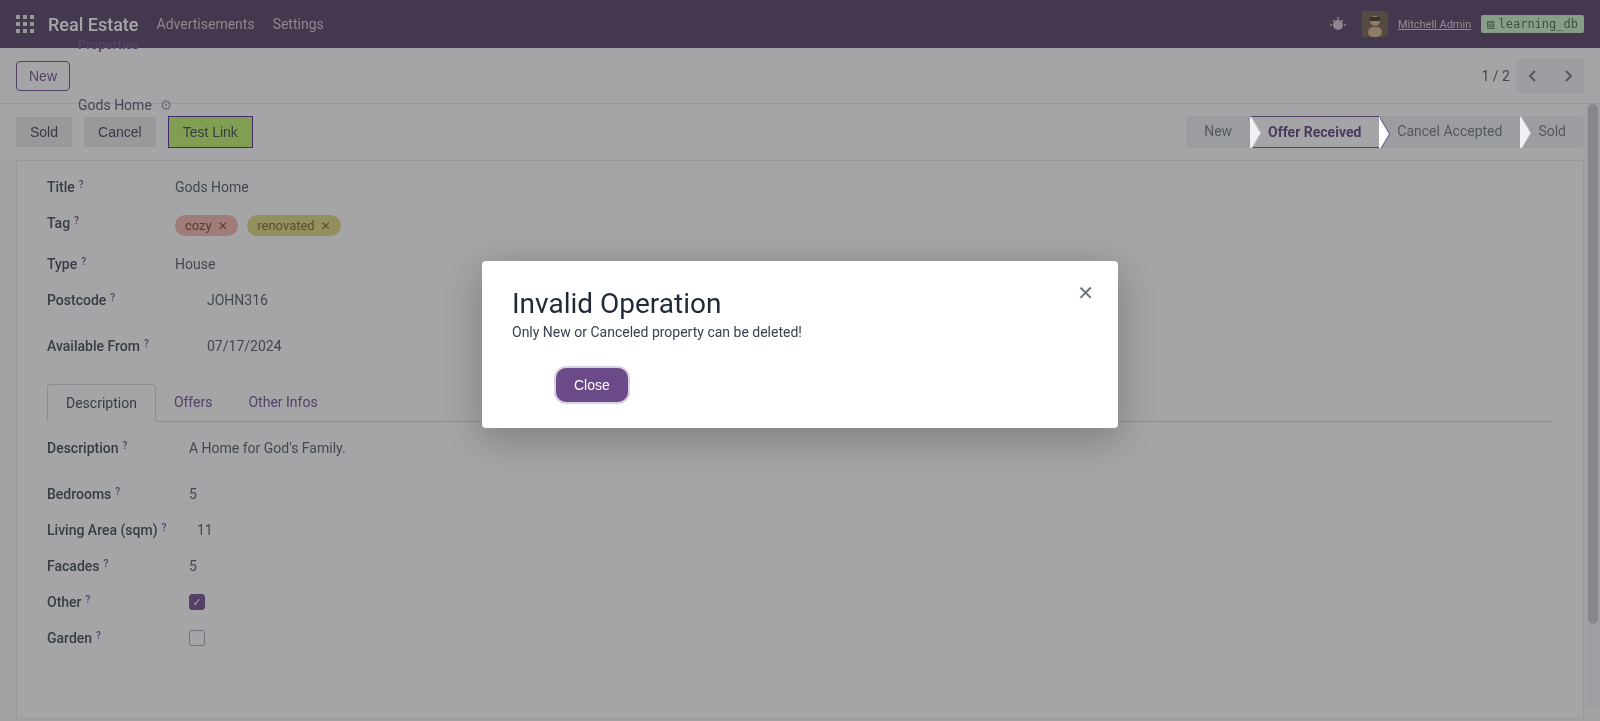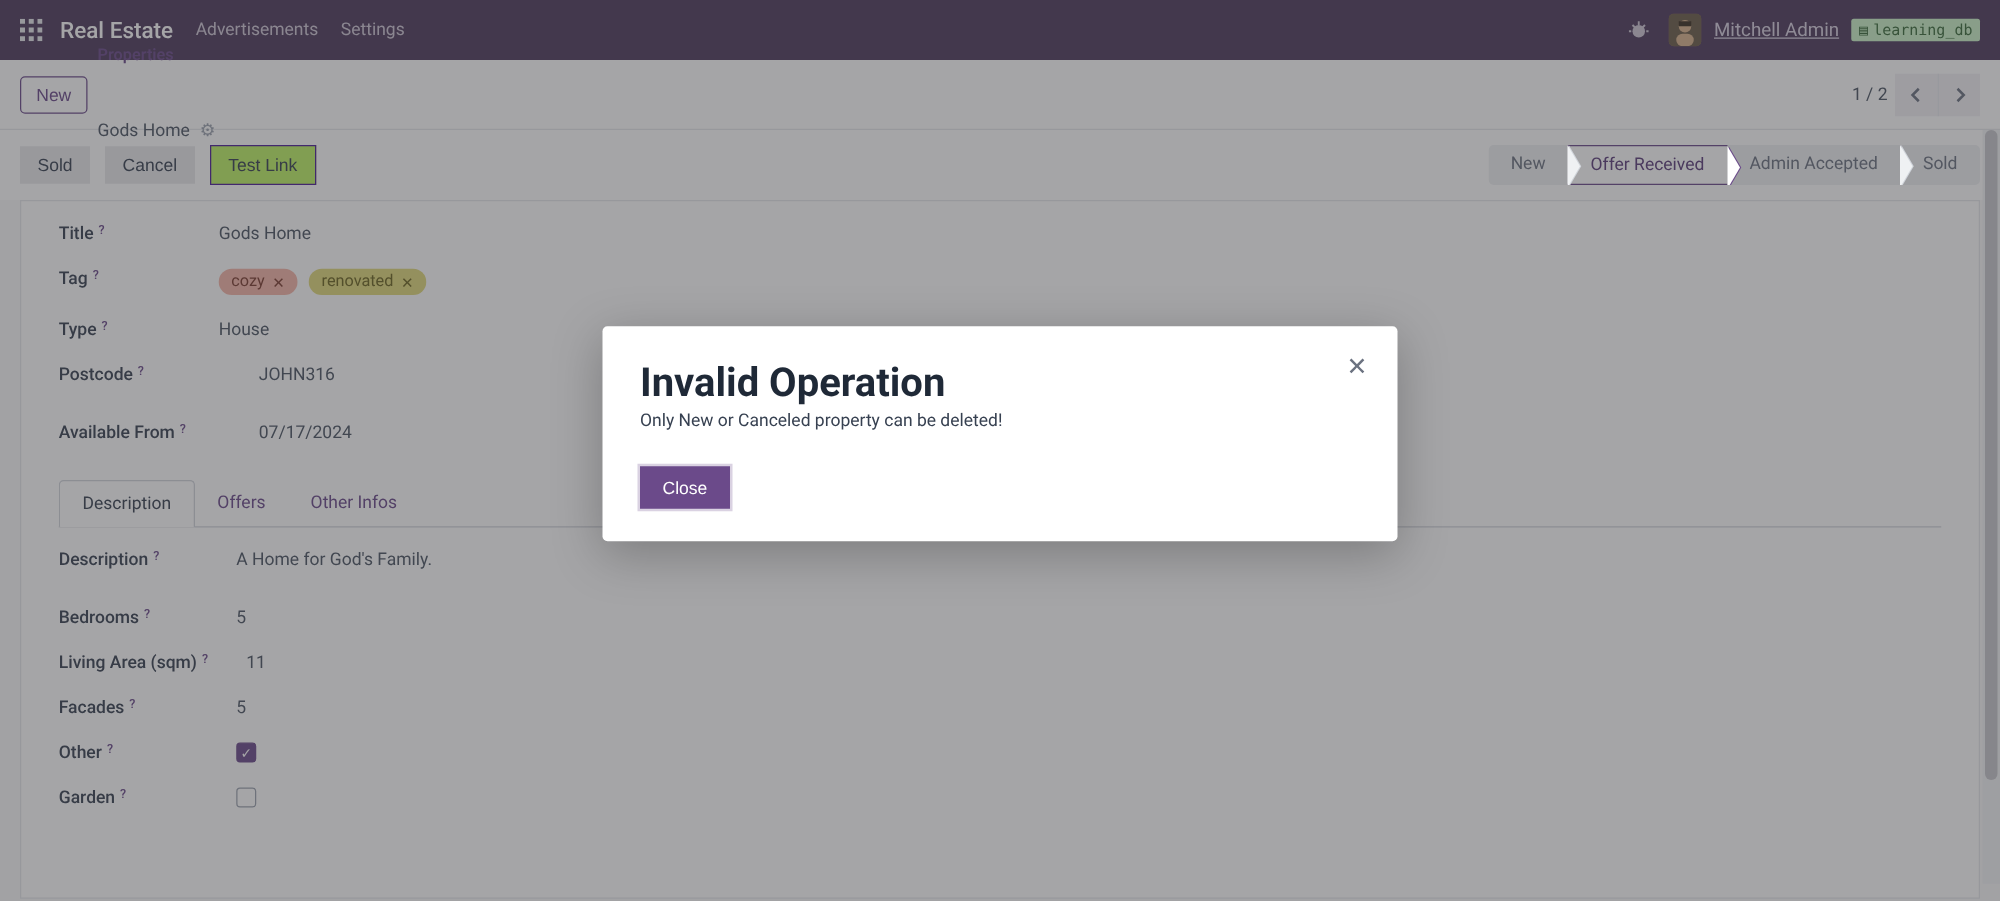--- a/index.html
+++ b/index.html
@@ -43,21 +43,21 @@
     }
     .navbar-spacer { flex: 1; }
     .bug-icon { margin-right: 16px; display:inline-flex; }
     .avatar {
       width: 26px; height: 26px; border-radius: 4px;
       background: #8b6f47;
       display:inline-flex; align-items:center; justify-content:center;
       margin-right: 10px;
       overflow:hidden;
     }
-    .username { color: #d8d0e0; margin-right: 10px; text-decoration: underline; font-size: 15px;}
+    .username { color: #d8d0e0; margin-right: 10px; text-decoration: underline; font-size: 11px;}
     .dbname {
       background: #ccf3c9;
       color: #3a6b3a;
       font-family: monospace;
       font-size: 12px;
       padding: 2px 6px;
       border-radius: 2px;
       display:inline-flex; align-items:center; gap:4px;
     }
 
@@ -134,21 +134,21 @@
       right:-11px; top:0; bottom:0;
       width:0; height:0;
       border-top:17px solid transparent;
       border-bottom:17px solid transparent;
       border-left:10px solid #d1d5db;
       z-index:1;
     }
     .status-step:last-child::after, .status-step:last-child::before { display:none; }
     .status-step.active {
       color:#5b3d7a;
-      font-weight:400;
+      font-weight:700;
       background:#fff;
       border-top:1px solid #6b4a8a;
       border-bottom:1px solid #6b4a8a;
     }
     .status-step.active::after { border-left-color:#fff; }
     .status-step.active::before { border-left-color:#6b4a8a; }
 
     
     .sheet {
       margin: 0 16px 16px 16px;
@@ -200,35 +200,36 @@
       padding-top:261px;
     }
     .modal {
       background:#fff;
       width:636px;
       border-radius:4px;
       box-shadow:0 10px 40px rgba(0,0,0,0.25);
       padding: 26px 30px 26px 30px;
       position:relative;
     }
-    .modal-title { font-size:32px; font-weight:700; color:#1f2937; margin-bottom:4px;}
+    .modal-title { font-size:28px; font-weight:400; color:#1f2937; margin-bottom:4px;}
     .modal-msg { font-size:14px; color:#374151; margin-bottom:28px;}
     .modal-close-x {
       position:absolute; top:20px; right:24px;
       color:#6b7280; cursor:pointer; font-size:20px;
     }
     .btn-primary {
       background:#6b4a8a;
       color:#fff;
       border:none;
       padding:9px 18px;
       font-size:14px;
-      border-radius:0;
+      border-radius:10px;
       cursor:pointer;
       box-shadow: 0 0 0 2px rgba(107,74,138,0.25);
+      margin-left: 44px;
     }
 
     
     .scroll-track {
       position:absolute;
       right:0; top:104px; bottom:14px;
       width:14px;
       background:#f3f4f6;
     }
     .scroll-thumb {
@@ -307,21 +308,21 @@
   </div>
 </div>
 
 <div class="action-row">
   <button class="btn-neutral">Sold</button>
   <button class="btn-neutral">Cancel</button>
   <button class="btn-neutral smart">Test Link</button>
   <div class="statusbar">
     <span class="status-step">New</span>
     <span class="status-step active">Offer Received</span>
-    <span class="status-step">Admin Accepted</span>
+    <span class="status-step">Cancel Accepted</span>
     <span class="status-step">Sold</span>
   </div>
 </div>
 
 <div class="sheet">
   <div class="field-row">
     <span class="field-label">
         <span>Title</span>
         <span class="help-q">?</span>
       </span>

